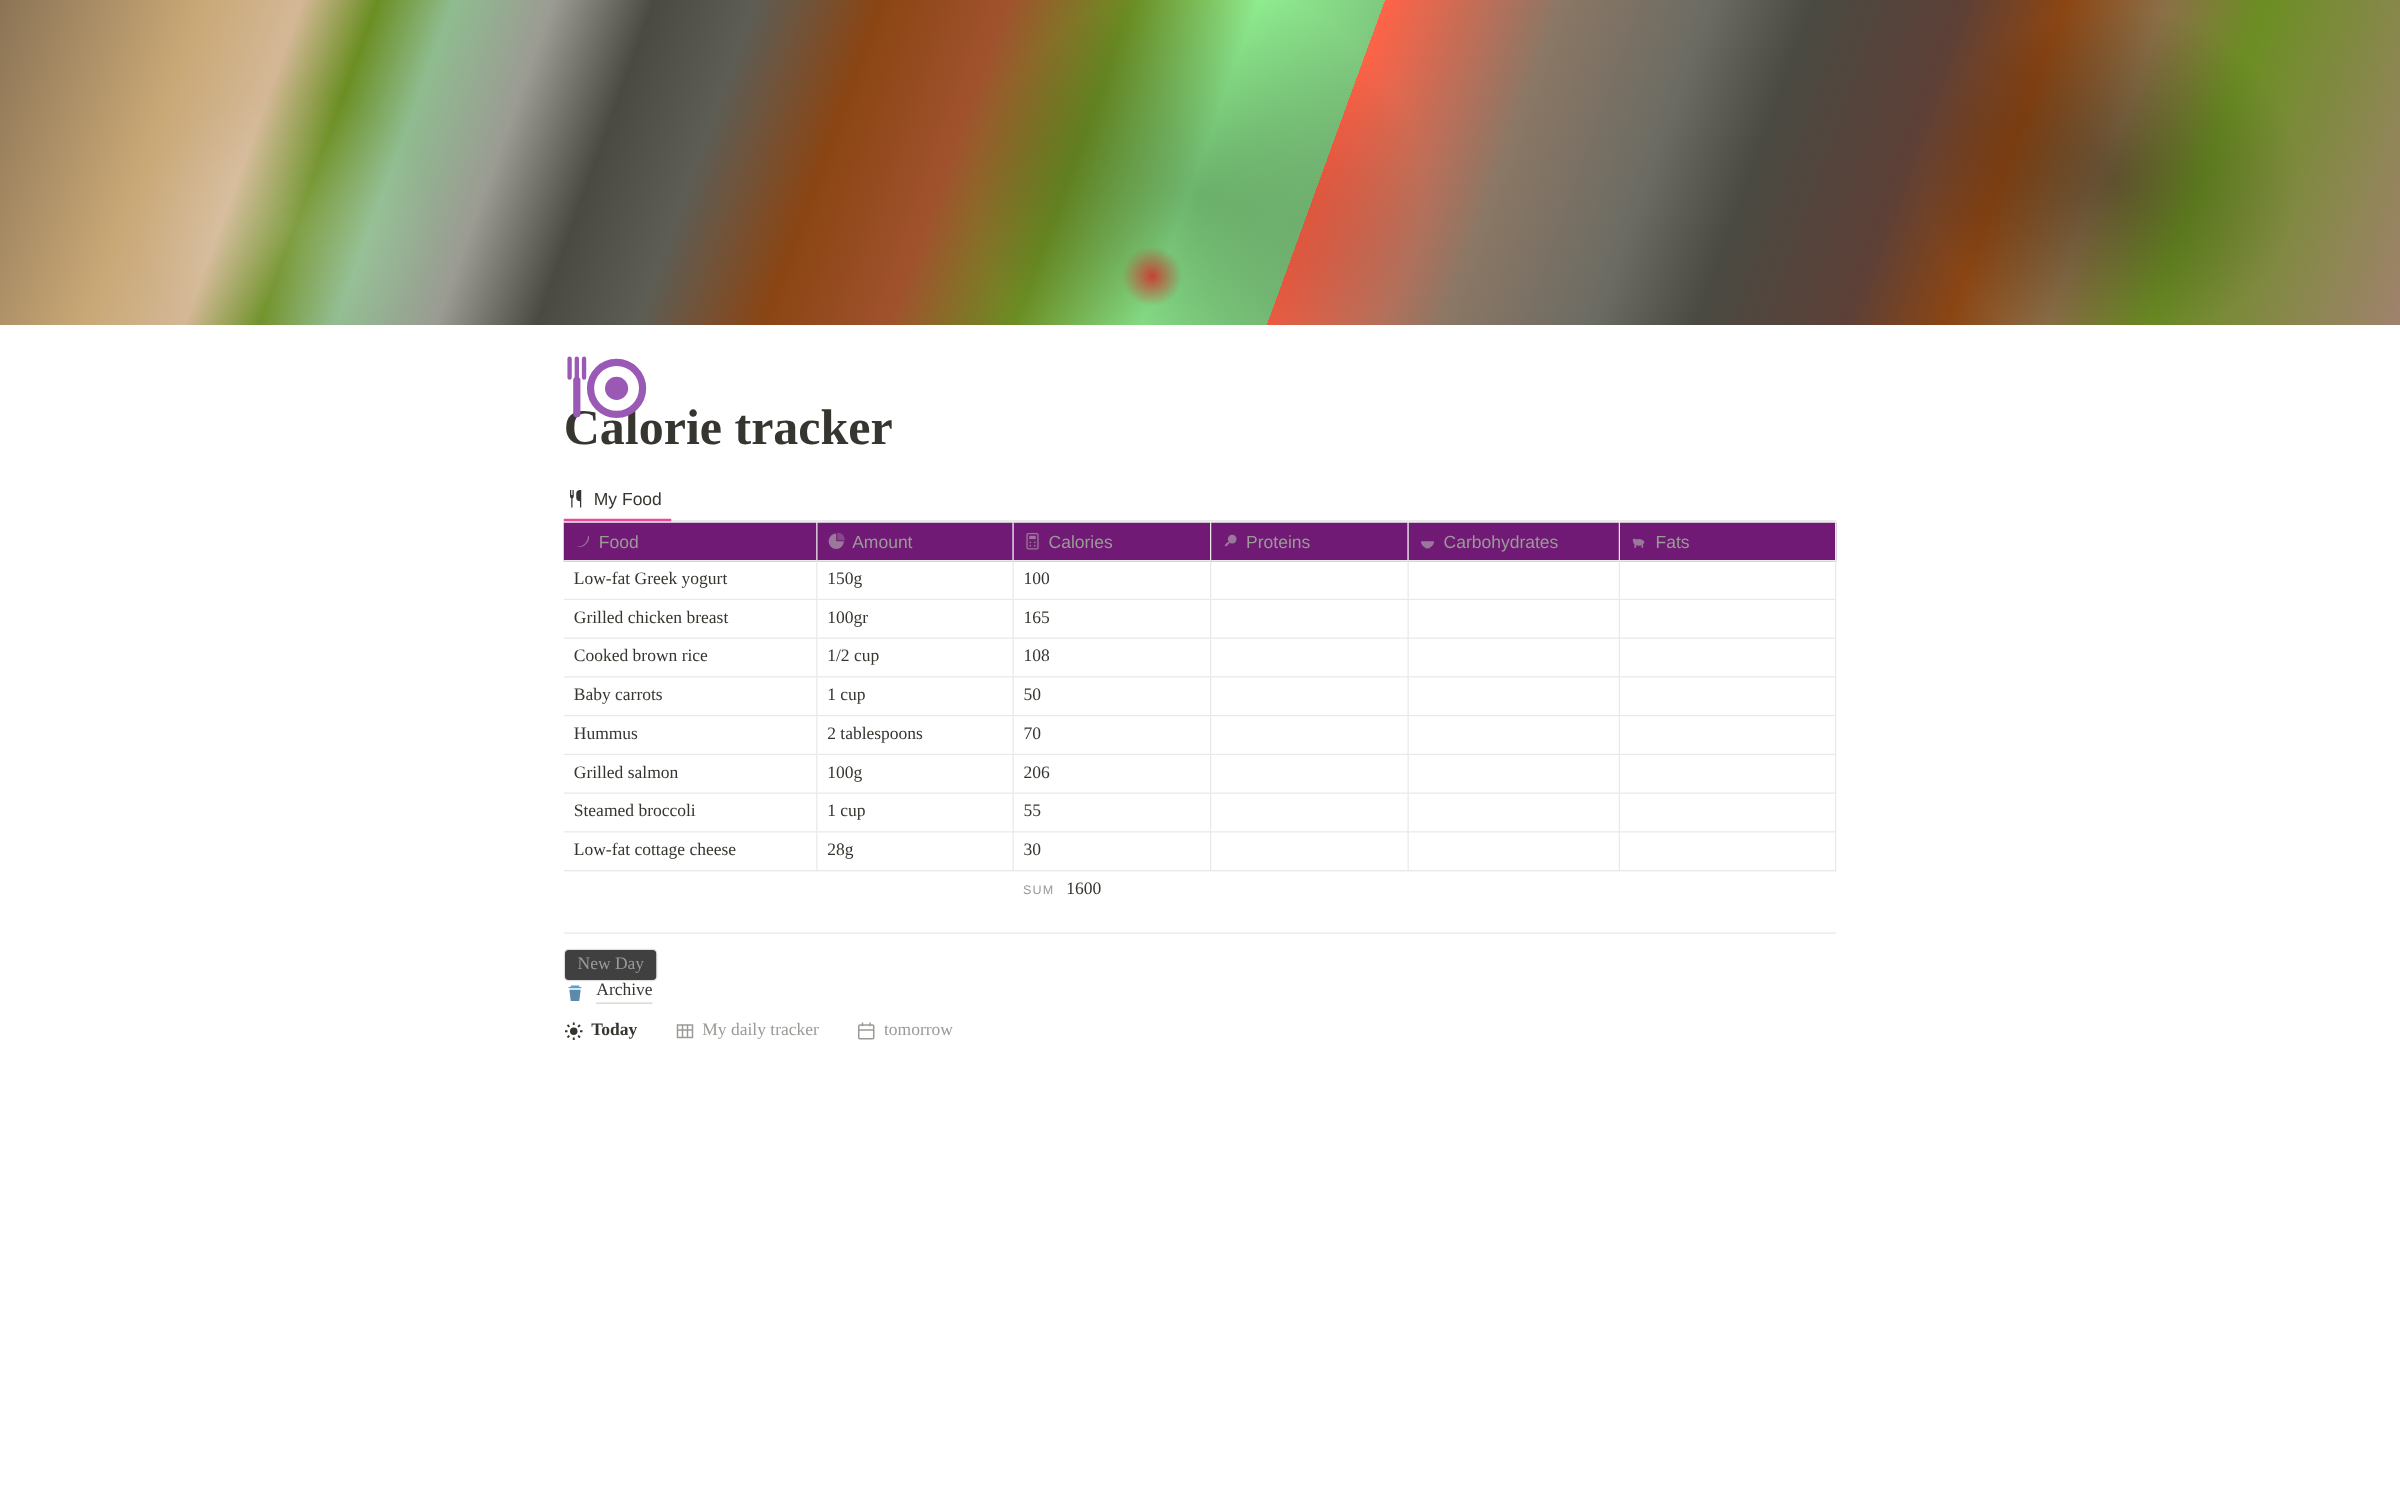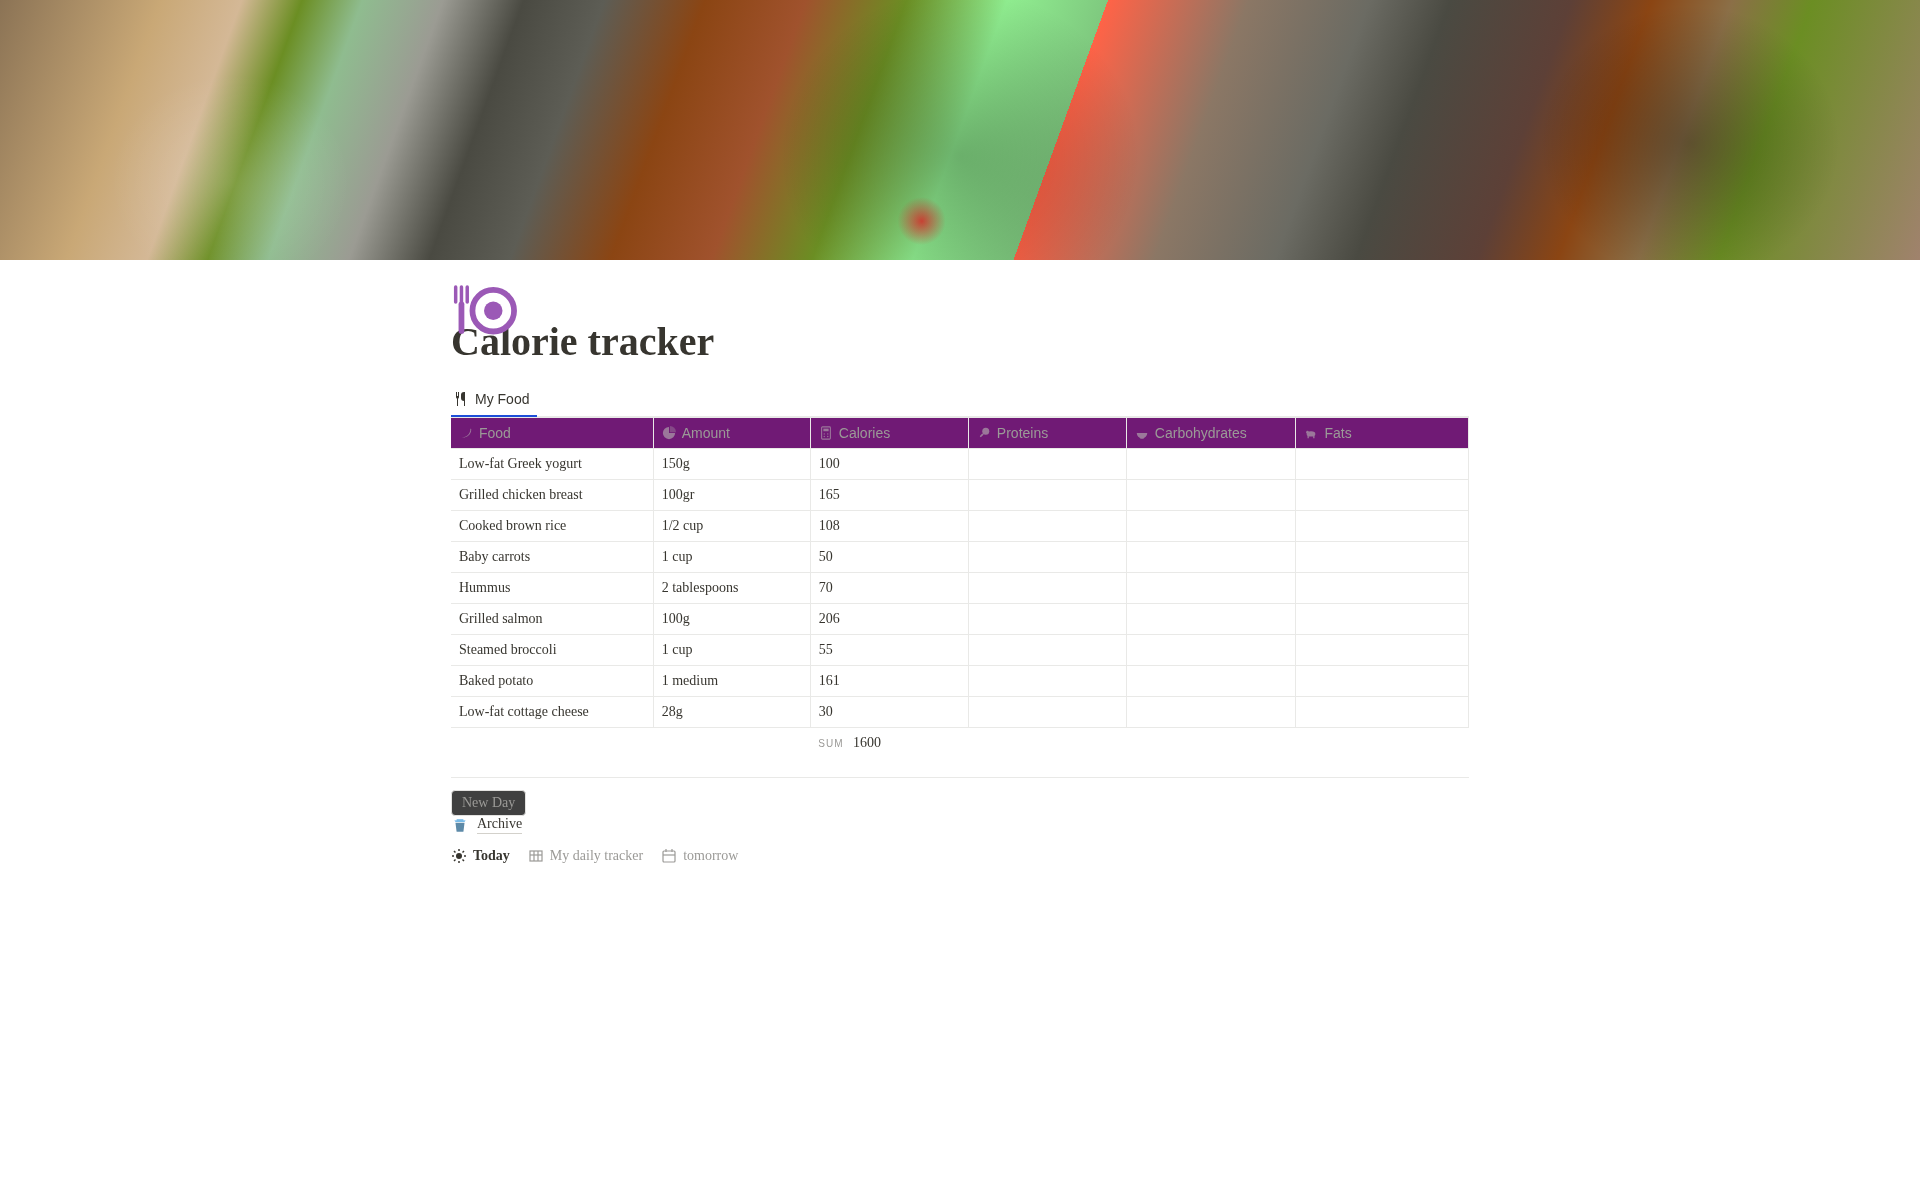--- a/index.html
+++ b/index.html
@@ -46,21 +46,21 @@
   margin-top: 58px;
   margin-bottom: 20px;
 }
 
 .tabs { display: flex; border-bottom: 1px solid #e9e9e7; margin-bottom: 0; }
 .tab {
   display: flex; align-items: center; gap: 6px;
   padding: 6px 8px 8px 2px;
   font-size: 14px;
   color: #37352f;
-  border-bottom: 2px solid #1d4ed8;
+  border-bottom: 2px solid #ec4899;
   margin-bottom: -1px;
 }
 .tab .ico { width: 16px; height: 16px; display:inline-flex; align-items:center; justify-content:center; }
 
 .table { width: 100%; border-collapse: collapse; }
 .table th, .table td {
   border: 1px solid #e9e9e7;
   border-left: none;
   padding: 6px 8px;
   font-size: 14px;
@@ -95,21 +95,21 @@
   border: 1px solid #e3e2e0;
   border-radius: 4px;
   background: #404040;
   font-family: Georgia, serif;
 }
 
 .link-row { display: flex; align-items: center; gap: 8px; margin-top: 0; font-size: 14px; }
 .link-row .ico { width: 18px; height: 18px; display:inline-flex; align-items:center; justify-content:center; }
 .link-txt { font-family: Georgia, serif; border-bottom: 1px solid #d3d1cb; padding-bottom: 1px; }
 
-.inline-row { display: flex; align-items: center; gap: 18px; margin-top: 14px; font-size: 14px; font-family: Georgia, serif; }
+.inline-row { display: flex; align-items: center; gap: 30px; margin-top: 14px; font-size: 14px; font-family: Georgia, serif; }
 .inline-item { display: flex; align-items: center; gap: 6px; color: #9b9a97; }
 .inline-item.active { color: #37352f; font-weight: 600; }
 .inline-item .ico { width: 16px; height: 16px; display:inline-flex; align-items:center; justify-content:center; }
 </style>
 </head>
 <body>
 
 <div class="cover"></div>
 
 <div class="page">
@@ -261,28 +261,20 @@
           <td>100g</td>
           <td class="num">206</td>
           <td></td>
           <td></td>
           <td></td>
         </tr>
         <tr>
           <td>Steamed broccoli</td>
           <td>1 cup</td>
           <td class="num">55</td>
-          <td></td>
-          <td></td>
-          <td></td>
-        </tr>
-        <tr>
-          <td>Baked potato</td>
-          <td>1 medium</td>
-          <td class="num">161</td>
           <td></td>
           <td></td>
           <td></td>
         </tr>
         <tr>
           <td>Low-fat cottage cheese</td>
           <td>28g</td>
           <td class="num">30</td>
           <td></td>
           <td></td>

